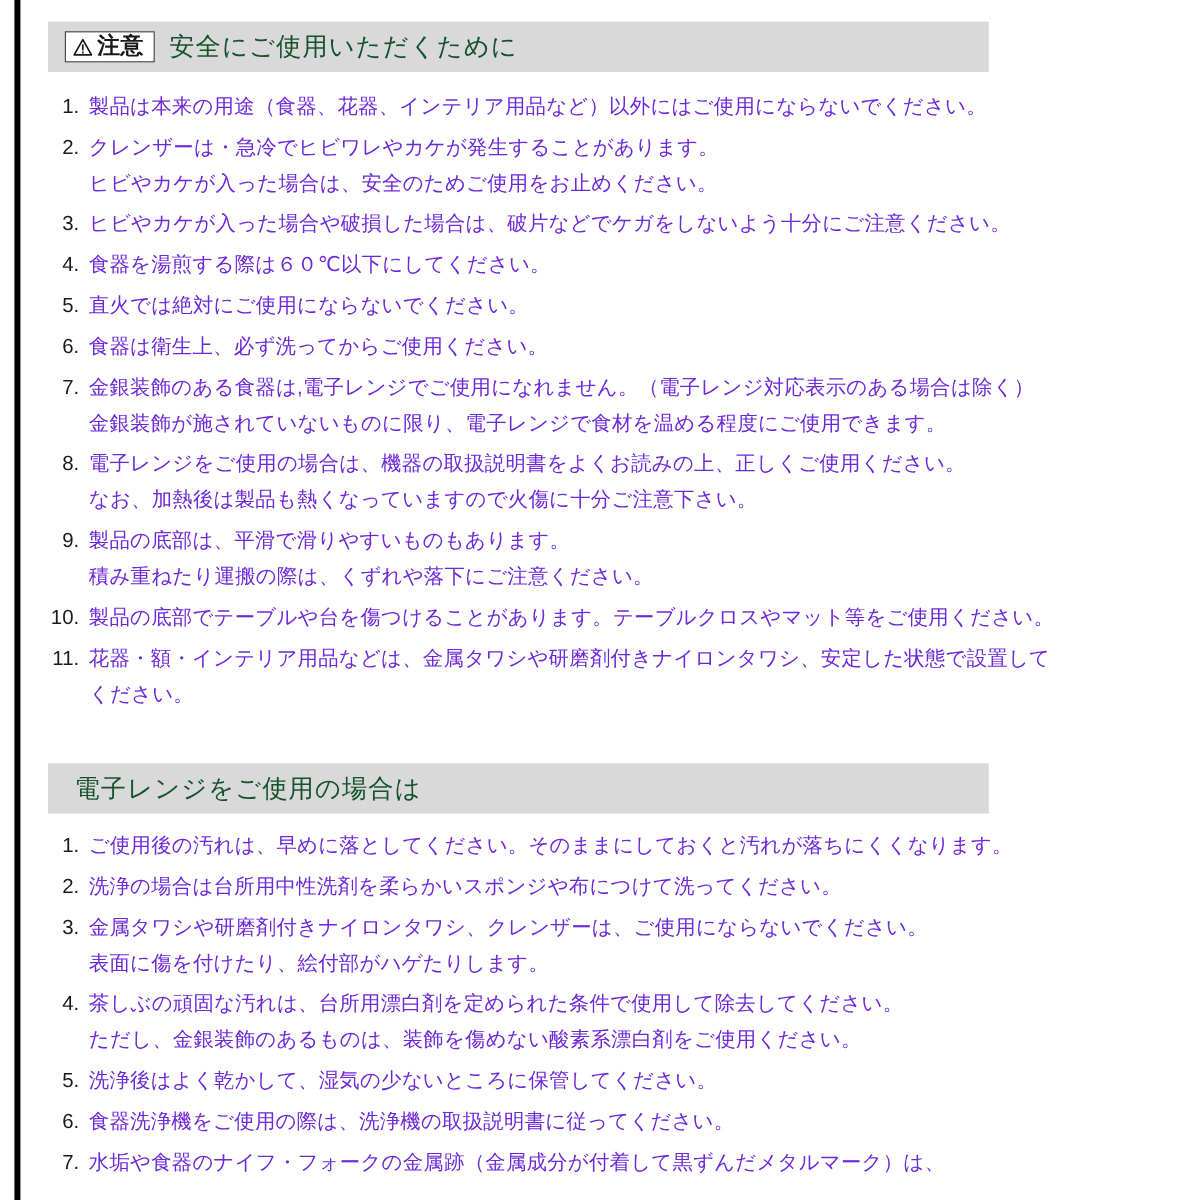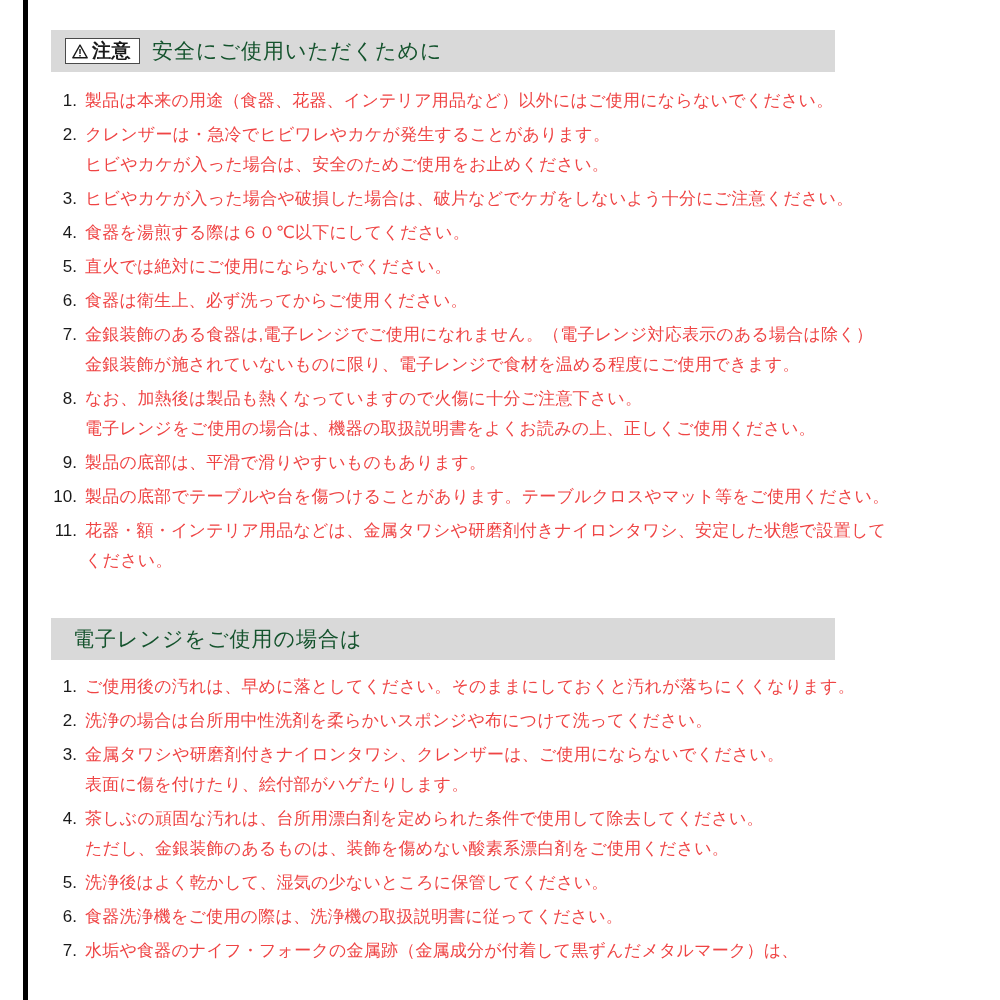--- a/index.html
+++ b/index.html
@@ -12,22 +12,21 @@
     background: #ffffff;
     font-family: "Liberation Sans", "DejaVu Sans", sans-serif;
     color: #1a1a1a;
     overflow: hidden;
   }
   .page {
     position: relative;
     width: 864px;
     height: 1000px;
     box-sizing: border-box;
-    padding: 30px 40px 0 40px;
-    margin-left: 11px;
+    padding: 18px 40px 0 40px;
   }
   .border-left {
     position: absolute;
     left: 12px;
     top: 0;
     bottom: 0;
     width: 5px;
     background: #000000;
   }
   .section {
@@ -91,21 +90,21 @@
     line-height: 30px;
     color: #1a1a1a;
   }
   .body-lines {
     flex: 1 1 auto;
   }
   .line {
     font-size: 17px;
     line-height: 30px;
     letter-spacing: 0.2px;
-    color: #ef4444;
+    color: #6d28d9;
     white-space: nowrap;
   }
   .spacer {
     height: 38px;
   }
   .section-2 .section-header {
     padding-left: 22px;
   }
   .section-2 ol.items {
     padding-top: 12px;
@@ -173,28 +172,29 @@
       <li>
         <span class="num">7.</span>
         <span class="body-lines">
           <div class="line">金銀装飾のある食器は,電子レンジでご使用になれません。（電子レンジ対応表示のある場合は除く）</div>
           <div class="line">金銀装飾が施されていないものに限り、電子レンジで食材を温める程度にご使用できます。</div>
         </span>
       </li>
       <li>
         <span class="num">8.</span>
         <span class="body-lines">
+          <div class="line">電子レンジをご使用の場合は、機器の取扱説明書をよくお読みの上、正しくご使用ください。</div>
           <div class="line">なお、加熱後は製品も熱くなっていますので火傷に十分ご注意下さい。</div>
-          <div class="line">電子レンジをご使用の場合は、機器の取扱説明書をよくお読みの上、正しくご使用ください。</div>
         </span>
       </li>
       <li>
         <span class="num">9.</span>
         <span class="body-lines">
           <div class="line">製品の底部は、平滑で滑りやすいものもあります。</div>
+          <div class="line">積み重ねたり運搬の際は、くずれや落下にご注意ください。</div>
         </span>
       </li>
       <li>
         <span class="num">10.</span>
         <span class="body-lines">
           <div class="line">製品の底部でテーブルや台を傷つけることがあります。テーブルクロスやマット等をご使用ください。</div>
         </span>
       </li>
       <li>
         <span class="num">11.</span>

